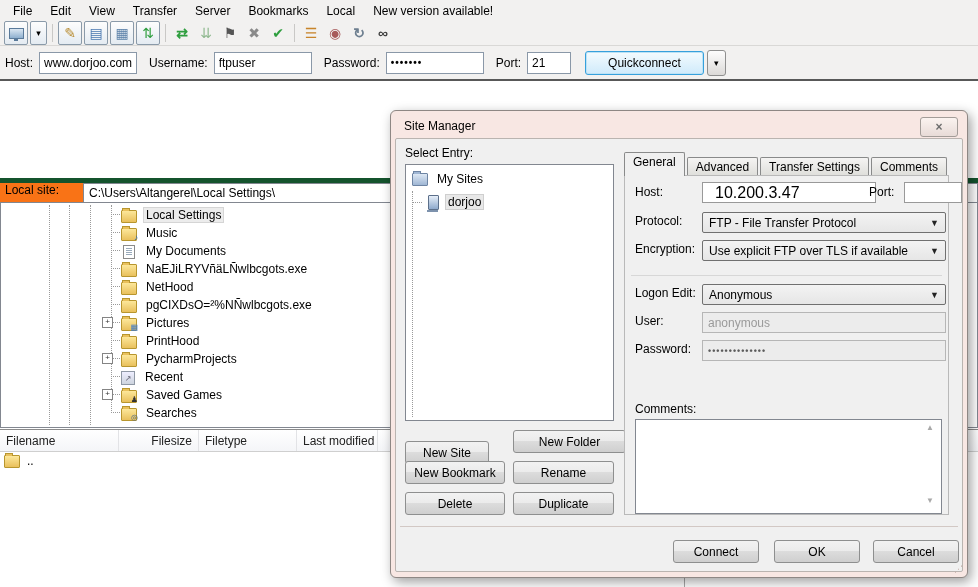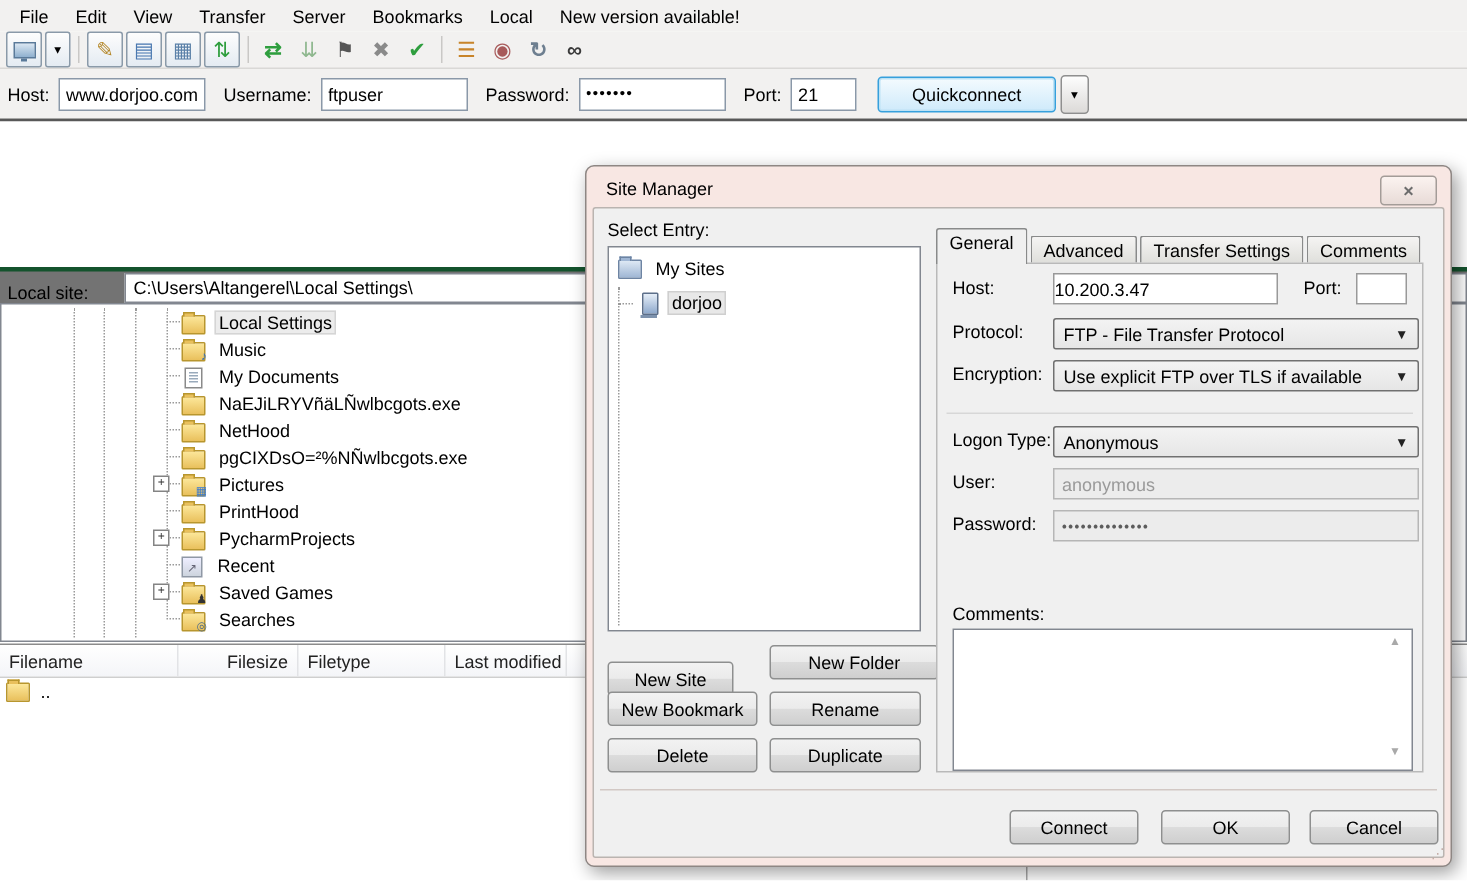--- a/index.html
+++ b/index.html
@@ -36,21 +36,21 @@
          background:linear-gradient(#f4fbfe,#cfeafb);box-shadow:inset 0 0 0 1px #bde2f5;
          font-family:"Liberation Sans",sans-serif;font-size:12px}
   .qcdd{margin-left:3px;width:17px;height:24px;border:1px solid #8f8f8f;border-radius:3px;
         background:linear-gradient(#fdfdfd,#dcdad8);display:flex;align-items:center;justify-content:center;font-size:9px}
   .darkline{position:absolute;left:0;top:79px;width:978px;height:2px;background:#585858}
 
   
   .msglog{position:absolute;left:0;top:81px;width:978px;height:97px;background:#fff}
 
   
-  .sitebar{position:absolute;top:178px;height:24px;background:#737373;display:flex;align-items:flex-end;box-sizing:border-box;border-top:3px solid #14532d}
+  .sitebar{position:absolute;top:178px;height:24px;background:#f97316;display:flex;align-items:flex-start;box-sizing:border-box;border-top:5px solid #14532d}
   .sitebar.local{left:0;width:682px}
   .sitebar.remote{left:690px;width:288px}
   .sitebar .lbl{margin-left:5px;white-space:nowrap}
   .combo{height:18px;border:1px solid #828790;background:#fff;margin-left:24px;flex:1;
          display:flex;align-items:center;padding:0 5px;white-space:nowrap;overflow:hidden}
 
   
   .treepanel{position:absolute;top:202px;height:226px;background:#fff;border:1px solid #828790;box-sizing:border-box;overflow:hidden}
   .treepanel.local{left:0;width:682px}
   .treepanel.remote{left:690px;width:288px}
@@ -119,22 +119,22 @@
   .b-delete{left:9px;top:353px;width:100px}
   .b-duplicate{left:117px;top:353px;width:101px}
 
   .tabs{position:absolute;left:228px;top:14px;height:23px;display:flex;align-items:flex-end}
   .tab{border:1px solid #898a8a;border-bottom:none;border-radius:2px 2px 0 0;background:linear-gradient(#f5f4f3,#dededa);
        padding:2px 8px;margin-right:2px;height:14px}
   .tab.active{background:#f0f0f0;height:19px;position:relative;z-index:2}
   .tabpane{position:absolute;left:228px;top:36px;width:325px;height:340px;border:1px solid #b9b9b9;background:#f0f0f0;box-sizing:border-box}
 
   .fl{position:absolute;left:10px;white-space:nowrap}
-  .dfield{position:absolute;border:1px solid #999;background:#fff;height:17px;padding:1px 0;
-          font-family:"Liberation Sans",sans-serif;font-size:12px;box-sizing:content-box}
+  .dfield{position:absolute;border:1px solid #999;background:#fff;height:17px;padding:1px 12px;
+          font-family:"Liberation Sans",sans-serif;font-size:16px;box-sizing:content-box}
   .f-host{left:77px;top:6px;width:148px}
   .f-port{left:279px;top:6px;width:32px}
   .dselect{position:absolute;left:77px;width:244px;height:21px;border:1px solid #707070;border-radius:2px;
            background:linear-gradient(#f3f3f3,#e6e6e6);display:flex;align-items:center;padding:0 6px;box-sizing:border-box;
            justify-content:space-between;white-space:nowrap}
   .dselect .arr{font-size:9px;color:#222;margin-left:4px}
   .ddis{position:absolute;left:77px;width:232px;height:17px;border:1px solid #b6b6b6;background:#ececec;
         color:#9a9a9a;display:flex;align-items:center;padding:1px 5px}
   .ddis.dots{color:#5c5c5c;font-weight:bold;font-size:9px;letter-spacing:1px}
   .hline{position:absolute;left:6px;right:6px;border-top:1px solid #d7d7d7}
@@ -382,21 +382,21 @@
         </div>
 
         <span class="fl" style="top:66px">Encryption:</span>
         <div class="dselect" style="top:64px">
           <span>Use explicit FTP over TLS if available</span>
             <span class="arr">▼</span>
         </div>
 
         <div class="hline" style="top:99px"></div>
 
-        <span class="fl" style="top:110px">Logon Type:</span>
+        <span class="fl" style="top:110px">Logon Edit:</span>
         <div class="dselect" style="top:108px">
           <span>Anonymous</span>
             <span class="arr">▼</span>
         </div>
 
         <span class="fl" style="top:138px">User:</span>
         <div class="ddis" style="top:136px">
             <span>anonymous</span>
           </div>
 

